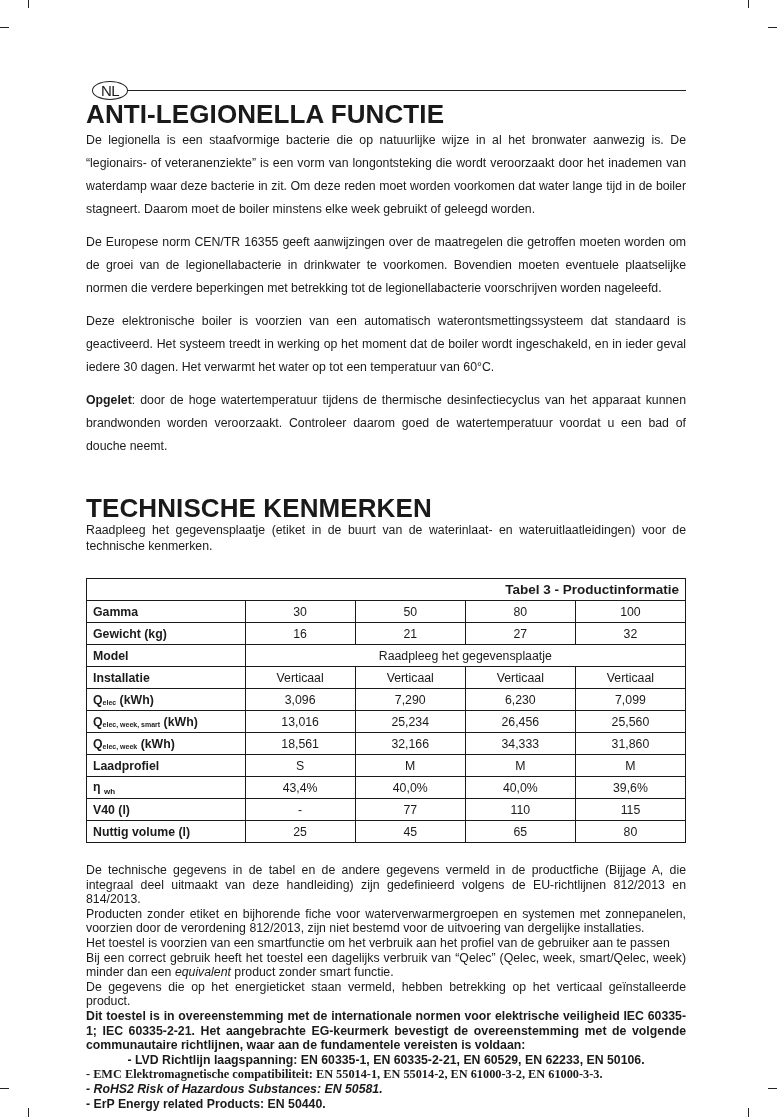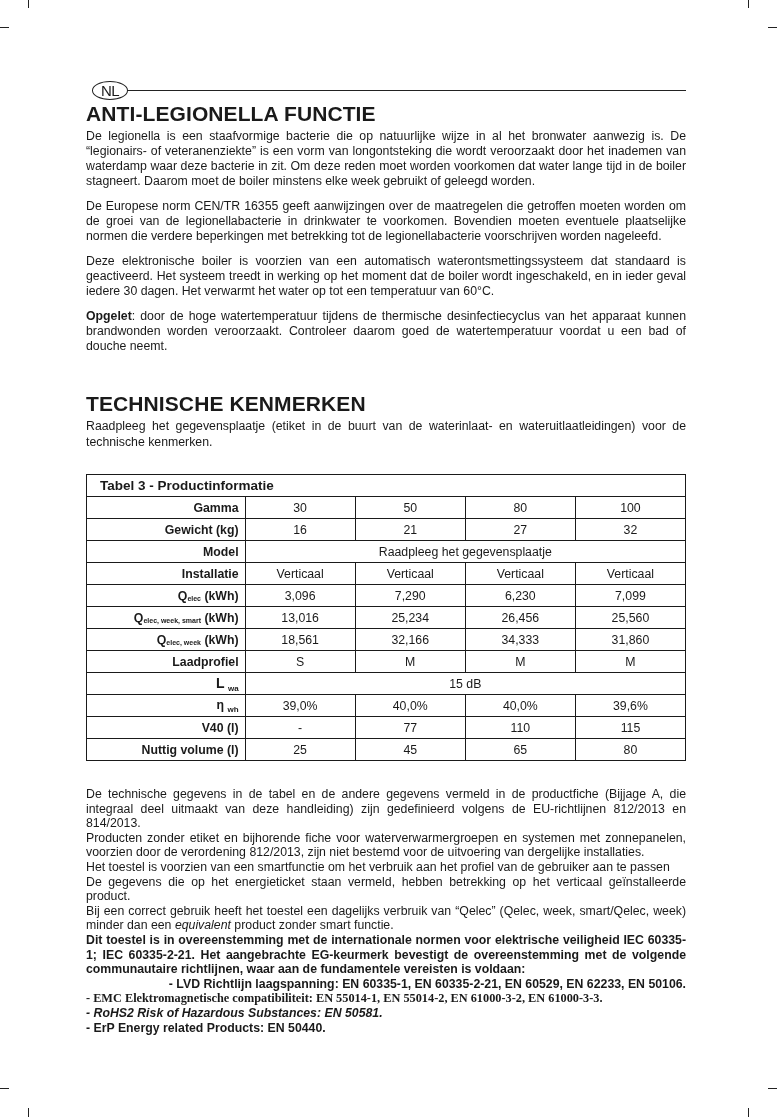--- a/index.html
+++ b/index.html
@@ -5,32 +5,32 @@
   html, body { margin: 0; padding: 0; background: #ffffff; }
   body { width: 777px; height: 1117px; position: relative; overflow: hidden;
          font-family: "Liberation Sans", sans-serif; color: #1a1a1a; }
   .crop { position: absolute; background: #222; }
   .page { position: absolute; left: 86px; top: 80px; width: 600px; }
   .lang-row { position: relative; height: 20px; }
   .lang-badge { position: absolute; left: 6px; top: 1px; width: 34px; height: 17px;
                 border: 1.3px solid #222; border-radius: 50%; font-size: 15px;
                 line-height: 17px; text-align: center; letter-spacing: -0.5px; }
   .lang-rule { position: absolute; left: 41px; right: 0; top: 10px; height: 1px; background: #222; }
-  h1 { font-size: 21px; font-weight: bold; margin: 2px 0 3px 0; letter-spacing: 0.1px; line-height: 24px; color: #1a1a1a; }
-  p { margin: 0; font-size: 12.3px; line-height: 15px; text-align: justify; }
+  h1 { font-size: 26px; font-weight: bold; margin: 2px 0 3px 0; letter-spacing: 0.1px; line-height: 24px; color: #1a1a1a; }
+  p { margin: 0; font-size: 12.3px; line-height: 23px; text-align: justify; }
   .gap { height: 10px; }
   .gap-lg { height: 36px; }
   table { border-collapse: collapse; width: 600px; margin-top: 24px; font-size: 12.3px; }
   td, th { border: 1.6px solid #1a1a1a; height: 21px; padding: 0 6px; }
-  th { font-size: 13.5px; font-weight: bold; text-align: left; padding-left: 13px; }
-  td.lbl { font-weight: bold; width: 147px; text-align: right; }
+  th { font-size: 13.5px; font-weight: bold; text-align: right; padding-left: 13px; }
+  td.lbl { font-weight: bold; width: 147px; text-align: left; }
   td.val { text-align: center; width: 98px; }
   sub { font-size: 7px; vertical-align: -1px; }
   .sub2 { font-size: 8px; vertical-align: -3px; }
-  .after { margin-top: 26px; }
+  .after { margin-top: 20px; }
   .after p { line-height: 14.6px; }
   .bold { font-weight: bold; }
 </style>
 </head>
 <body>
 
 <div class="crop" style="left:28px;top:0;width:1px;height:8px;"></div>
 <div class="crop" style="left:0;top:27px;width:9px;height:1px;"></div>
 <div class="crop" style="left:748px;top:0;width:1px;height:8px;"></div>
 <div class="crop" style="left:768px;top:27px;width:9px;height:1px;"></div>
@@ -115,26 +115,22 @@
         <td class="val">31,860</td>
       </tr>
       <tr>
         <td class="lbl">Laadprofiel</td>
         <td class="val">S</td>
         <td class="val">M</td>
         <td class="val">M</td>
         <td class="val">M</td>
       </tr>
       <tr>
-        <td class="lbl"><span style="font-size:14px;">L</span> <span class="sub2">wa</span></td>
-        <td class="val" colspan="4">15 dB</td>
-      </tr>
-      <tr>
         <td class="lbl"><span>η</span> <span class="sub2">wh</span></td>
-        <td class="val">39,0%</td>
+        <td class="val">43,4%</td>
         <td class="val">40,0%</td>
         <td class="val">40,0%</td>
         <td class="val">39,6%</td>
       </tr>
       <tr>
         <td class="lbl">V40 (l)</td>
         <td class="val">-</td>
         <td class="val">77</td>
         <td class="val">110</td>
         <td class="val">115</td>
@@ -146,22 +142,22 @@
         <td class="val">65</td>
         <td class="val">80</td>
       </tr>
     </tbody>
       </table>
 
     <div class="after">
       <p>De technische gegevens in de tabel en de andere gegevens vermeld in de productfiche (Bijjage A, die integraal deel uitmaakt van deze handleiding) zijn gedefinieerd volgens de EU-richtlijnen 812/2013 en 814/2013.</p>
       <p>Producten zonder etiket en bijhorende fiche voor waterverwarmergroepen en systemen met zonnepanelen, voorzien door de verordening 812/2013, zijn niet bestemd voor de uitvoering van dergelijke installaties.</p>
       <p style="text-align:left;">Het toestel is voorzien van een smartfunctie om het verbruik aan het profiel van de gebruiker aan te passen</p>
+      <p><span>Bij een correct gebruik heeft het toestel een dagelijks verbruik van “Qelec” (Qelec, week, smart/Qelec, week) minder dan een </span><i>equivalent</i><span> product zonder smart functie.</span></p>
       <p>De gegevens die op het energieticket staan vermeld, hebben betrekking op het verticaal geïnstalleerde product.</p>
-      <p><span>Bij een correct gebruik heeft het toestel een dagelijks verbruik van “Qelec” (Qelec, week, smart/Qelec, week) minder dan een </span><i>equivalent</i><span> product zonder smart functie.</span></p>
       <p class="bold">Dit toestel is in overeenstemming met de internationale normen voor elektrische veiligheid IEC 60335-1; IEC 60335-2-21. Het aangebrachte EG-keurmerk bevestigt de overeenstemming met de volgende communautaire richtlijnen, waar aan de fundamentele vereisten is voldaan:</p>
-      <p class="bold" style="text-align:right;">- LVD Richtlijn laagspanning: EN 60335-1, EN 60335-2-21, EN 60529, EN 62233, EN 50106.</p>
+      <p class="bold" style="text-align:center;">- LVD Richtlijn laagspanning: EN 60335-1, EN 60335-2-21, EN 60529, EN 62233, EN 50106.</p>
       <p class="bold" style="text-align:left;font-family:Liberation Serif, serif;">- EMC Elektromagnetische compatibiliteit: EN 55014-1, EN 55014-2, EN 61000-3-2, EN 61000-3-3.</p>
       <p class="bold" style="text-align:left;font-style:italic;">- RoHS2 Risk of Hazardous Substances: EN 50581.</p>
       <p class="bold" style="text-align:left;">- ErP Energy related Products: EN 50440.</p>
     </div>
   </section>
 </div>
 
 </body></html>

